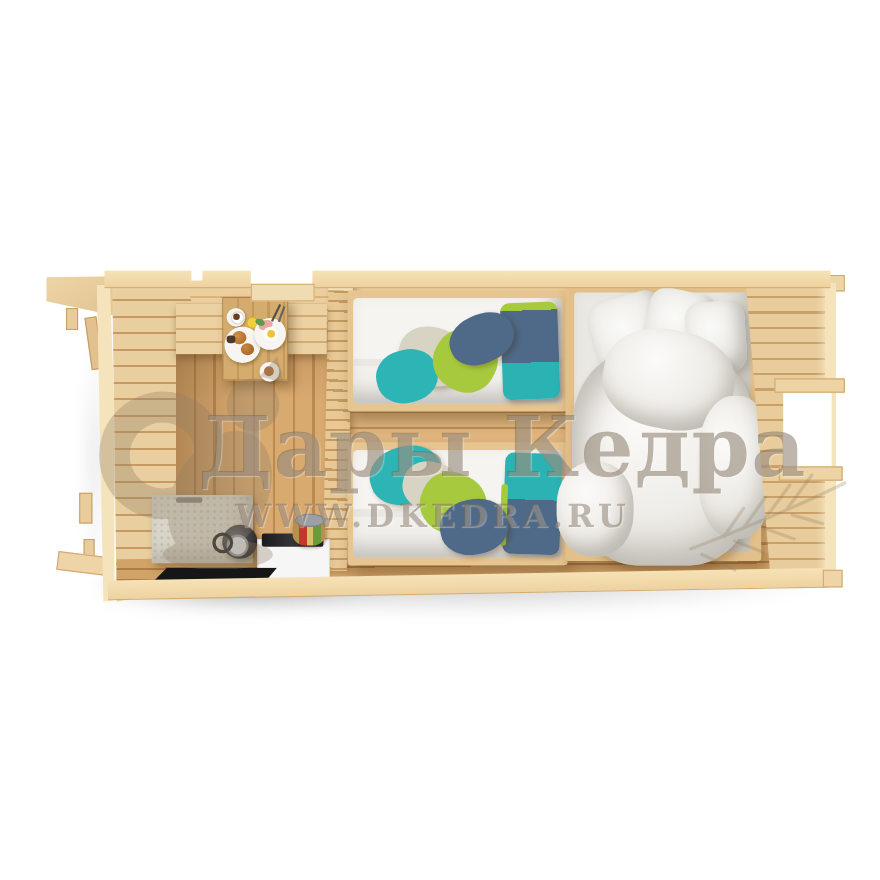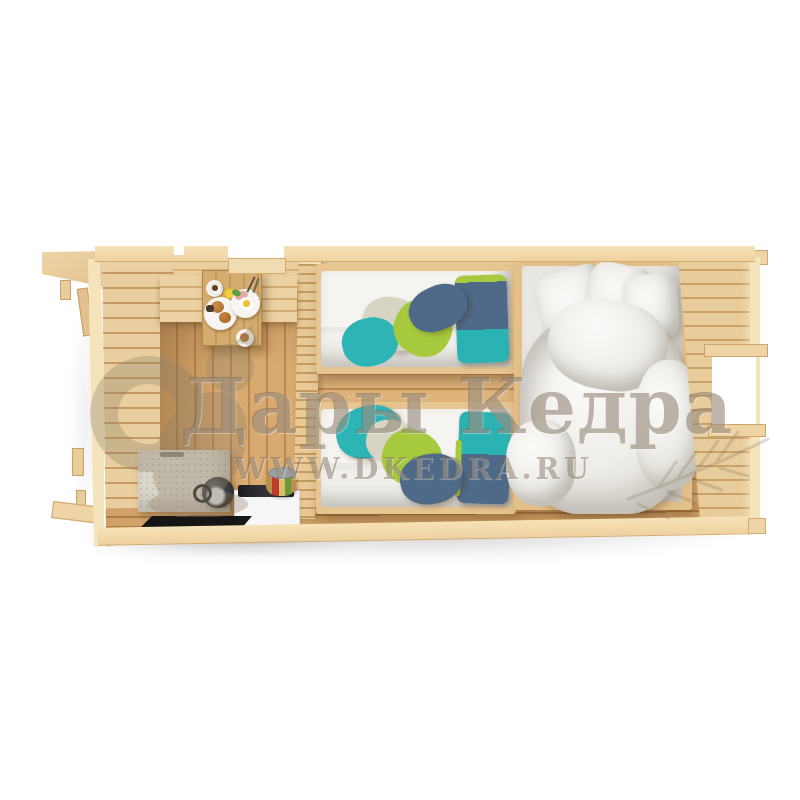--- a/index.html
+++ b/index.html
@@ -135,21 +135,21 @@
   <svg class="a" style="left:48px;top:282px;" width="225" height="235" viewBox="0 0 225 235">
     <g fill="#8e7e66" opacity="0.33">
       <path fill-rule="evenodd" d="M100,74 a58,58 0 1,0 0.1,0 Z M100,102 a30,30 0 1,1 -0.1,0 Z"></path>
       <ellipse cx="152" cy="168" rx="42" ry="62" transform="rotate(28 152 168)"></ellipse>
       <circle cx="182" cy="86" r="24"></circle>
       <path d="M188,60 l16,-18 l6,24 Z"></path>
       <ellipse cx="150" cy="222" rx="50" ry="14"></ellipse>
     </g>
   </svg>
   <div class="a wm" style="left:180px;top:362px;width:520px;text-align:center;font-size:76px;font-weight:700;letter-spacing:1px;white-space:nowrap;">Дары Кедра</div>
-  <div class="a wm" style="left:234px;top:452px;width:330px;text-align:center;font-size:29px;font-weight:700;letter-spacing:4px;white-space:nowrap;color:rgba(110,94,74,.42);">WWW.DKEDRA.RU</div>
+  <div class="a wm" style="left:214px;top:452px;width:330px;text-align:center;font-size:29px;font-weight:700;letter-spacing:4px;white-space:nowrap;color:rgba(110,94,74,.42);">WWW.DKEDRA.RU</div>
   <svg class="a" style="left:618px;top:404px;" width="160" height="130" viewBox="0 0 160 130">
     <g stroke="#8e7e66" stroke-width="3" opacity="0.28" fill="none" stroke-linecap="round">
       <path d="M10,95 C50,80 110,55 150,35"></path>
       <path d="M40,84 l18,-26"></path>
         <path d="M58,76 l20,-28"></path>
         <path d="M78,67 l22,-30"></path>
       <path d="M98,58 l22,-30"></path>
         <path d="M50,88 l26,10"></path>
         <path d="M76,76 l28,10"></path>
       <path d="M102,64 l28,8"></path>

